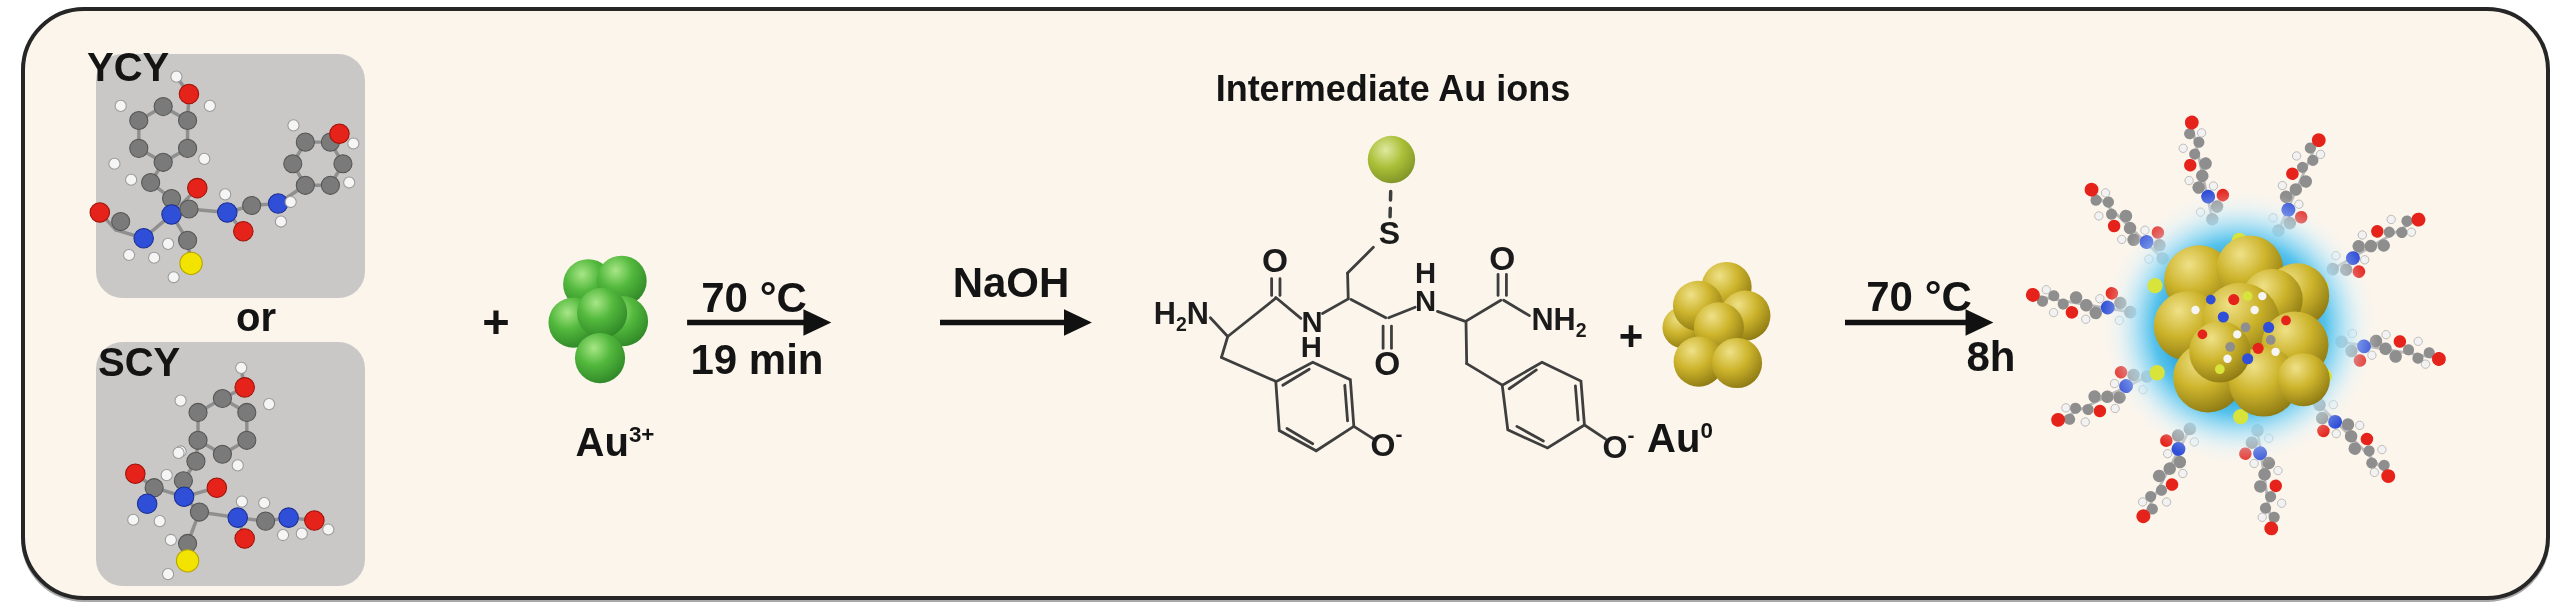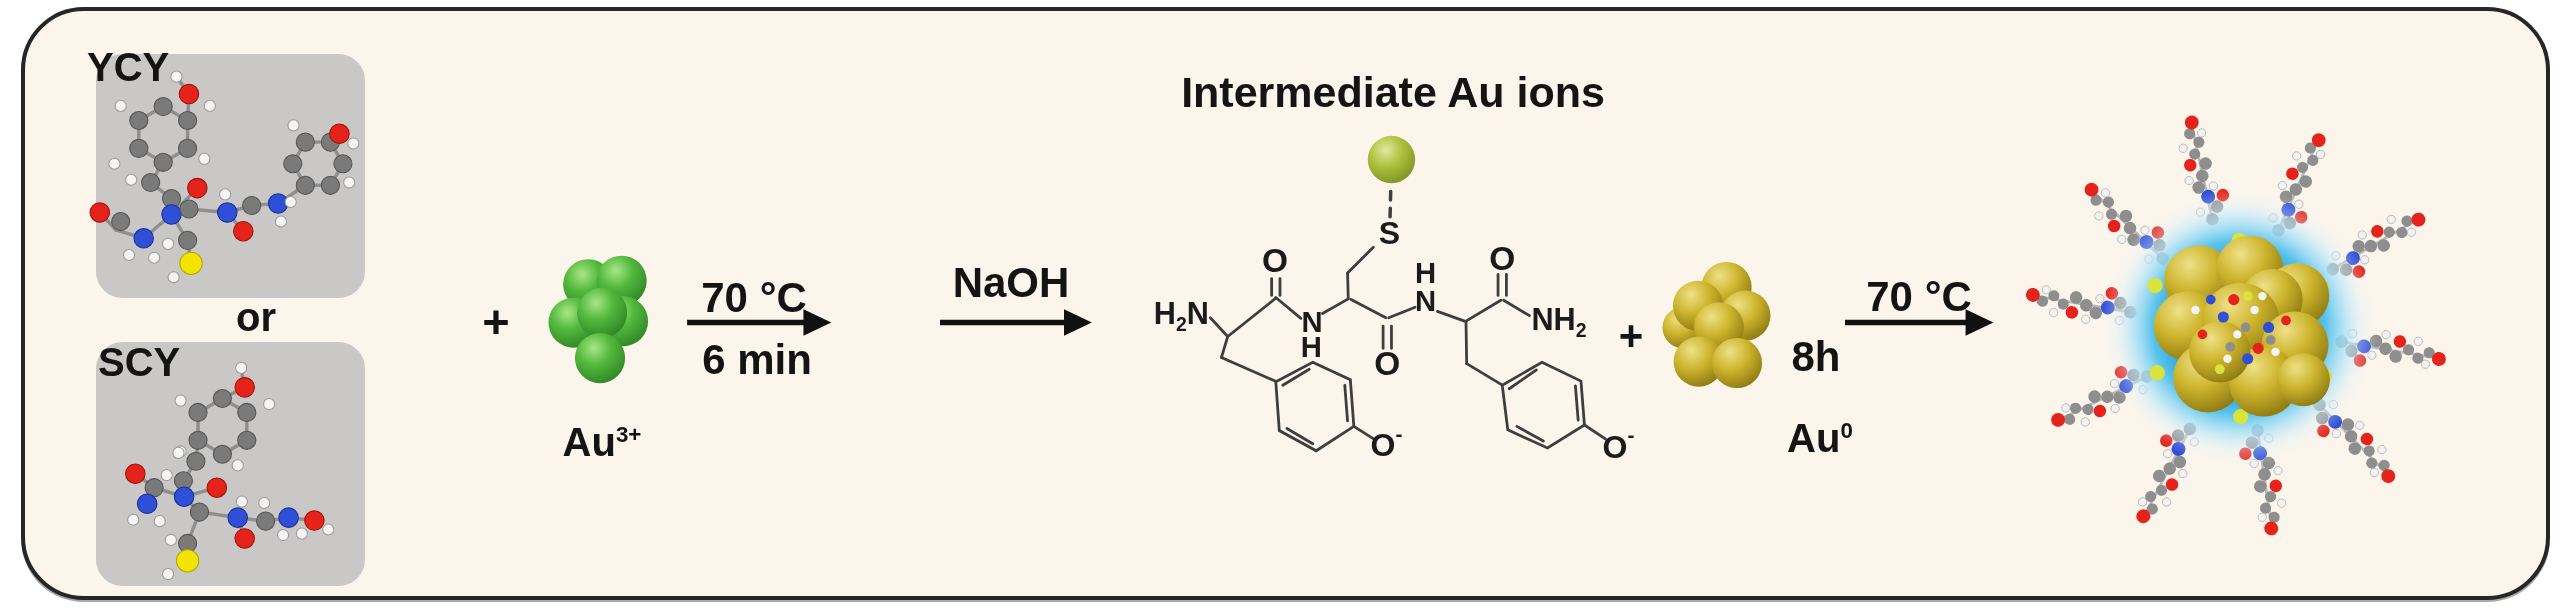--- a/index.html
+++ b/index.html
@@ -8,21 +8,21 @@
   .frame{position:absolute;left:21px;top:7px;width:2529px;height:593px;
          background:#fbf5ec;border:4.2px solid #262626;border-radius:63px;
          box-sizing:border-box;box-shadow:0 2.1px 0 rgba(40,40,40,.4);}
   .panel{position:absolute;width:269px;height:244px;background:#c9c8c6;border-radius:26.5px;}
   .p1{left:96px;top:54px;}
   .p2{left:96px;top:342px;}
   .gfx{position:absolute;left:0;top:0;}
   .lbl{position:absolute;color:#141414;font-weight:700;line-height:1;white-space:nowrap;}
   .ctr{transform:translateX(-50%);}
   .lbl sup{font-size:.56em;vertical-align:super;line-height:0;}
-  .fs58{font-size:40px;margin-left:14px;} .fs60{font-size:42px;} .fs62{font-size:43px;} .fs68{font-size:47px;}
+  .fs58{font-size:40px;margin-left:14px;} .fs60{font-size:42px;} .fs62{font-size:36px;} .fs68{font-size:47px;}
   text{font-family:"Liberation Sans",sans-serif;font-weight:700;fill:#1b1b1b;}
 </style>
 </head>
 <body>
 
 <div class="canvas">
 
   <div class="frame"></div>
   <div class="panel p1"></div>
   <div class="panel p2"></div>
@@ -378,27 +378,27 @@
           <circle cx="3200" cy="498" r="7" fill="#8e8e8e"></circle>
         <circle cx="3258" cy="488" r="7" fill="#8e8e8e"></circle>
       </g>
     </g>
   </svg>
 
   <div class="lbl fs58" style="left:73px;top:47px">YCY</div>
   <div class="lbl fs58 ctr" style="left:242px;top:297px">or</div>
   <div class="lbl fs58" style="left:84px;top:342px">SCY</div>
   <div class="lbl fs68 ctr" style="left:496px;top:298px">+</div>
-  <div class="lbl fs58 ctr" style="left:588px;top:422px"><span>Au</span><sup>3+</sup></div>
+  <div class="lbl fs58 ctr" style="left:601px;top:422px"><span>Au</span><sup>3+</sup></div>
 
   <div class="lbl fs60 ctr" style="left:754px;top:277px">70 °C</div>
-  <div class="lbl fs60 ctr" style="left:757px;top:339px">6 min</div>
+  <div class="lbl fs60 ctr" style="left:757px;top:339px">19 min</div>
   <div class="lbl fs60 ctr" style="left:1011px;top:262px">NaOH</div>
 
   <div class="lbl fs62 ctr" style="left:1393px;top:71px">Intermediate Au ions</div>
 
   <div class="lbl fs60 ctr" style="left:1631px;top:315px">+</div>
-  <div class="lbl fs58 ctr" style="left:1806px;top:418px"><span>Au</span><sup>0</sup></div>
+  <div class="lbl fs58 ctr" style="left:1666px;top:418px"><span>Au</span><sup>0</sup></div>
 
   <div class="lbl fs60 ctr" style="left:1919px;top:276px">70 °C</div>
-  <div class="lbl fs60 ctr" style="left:1816px;top:336px">8h</div>
+  <div class="lbl fs60 ctr" style="left:1991px;top:336px">8h</div>
 </div>
 
 
 </body></html>

